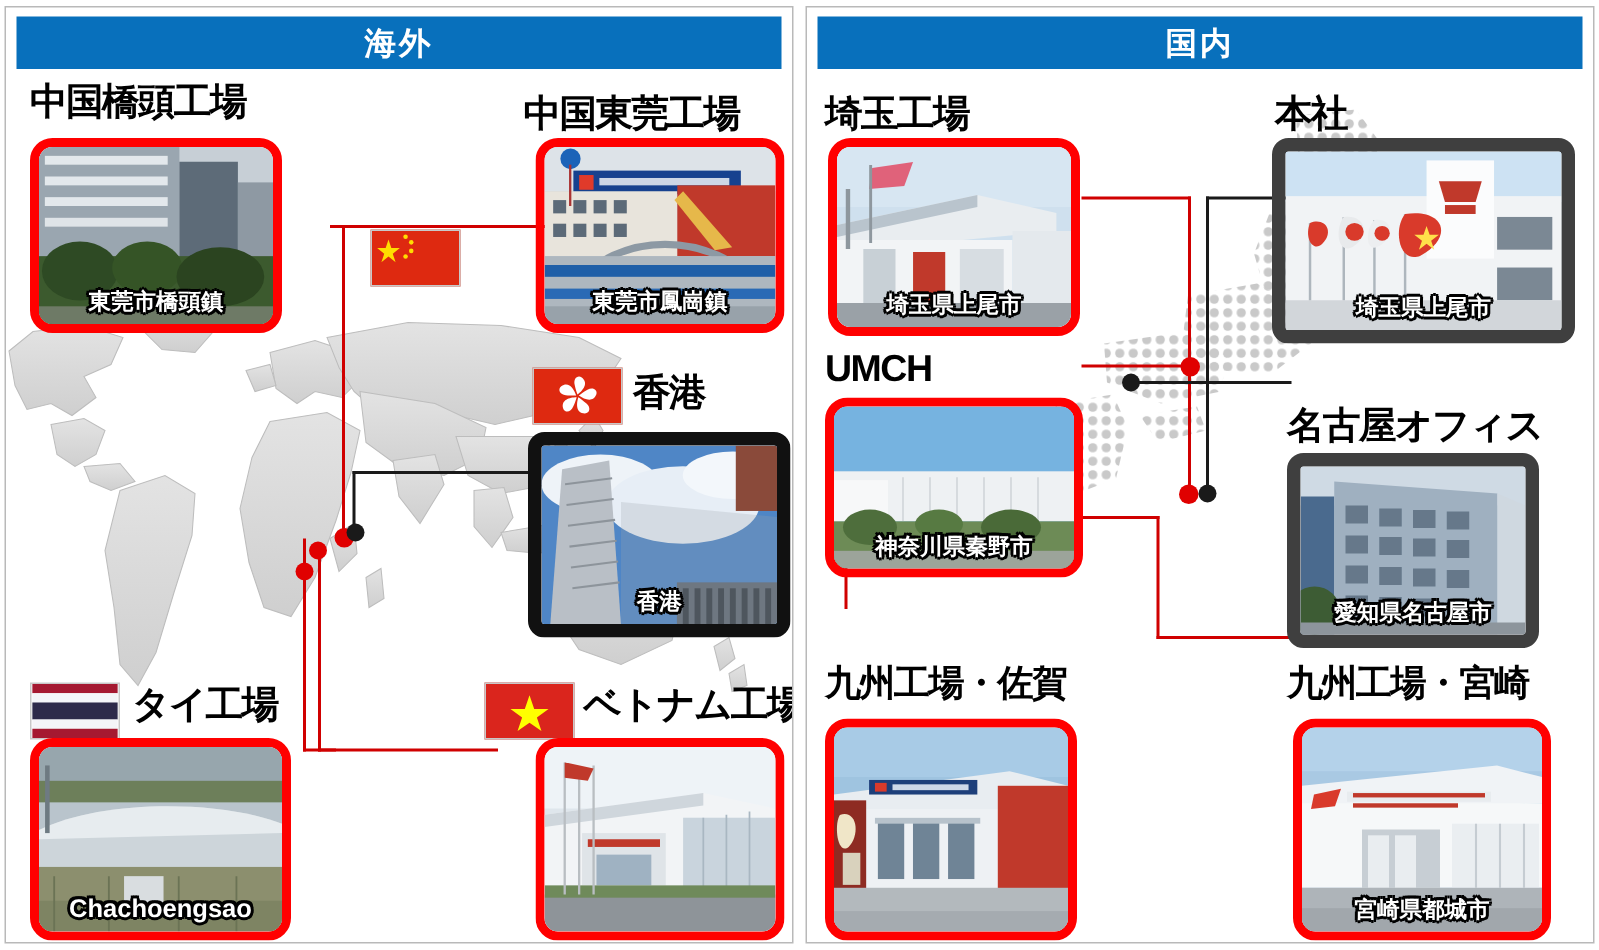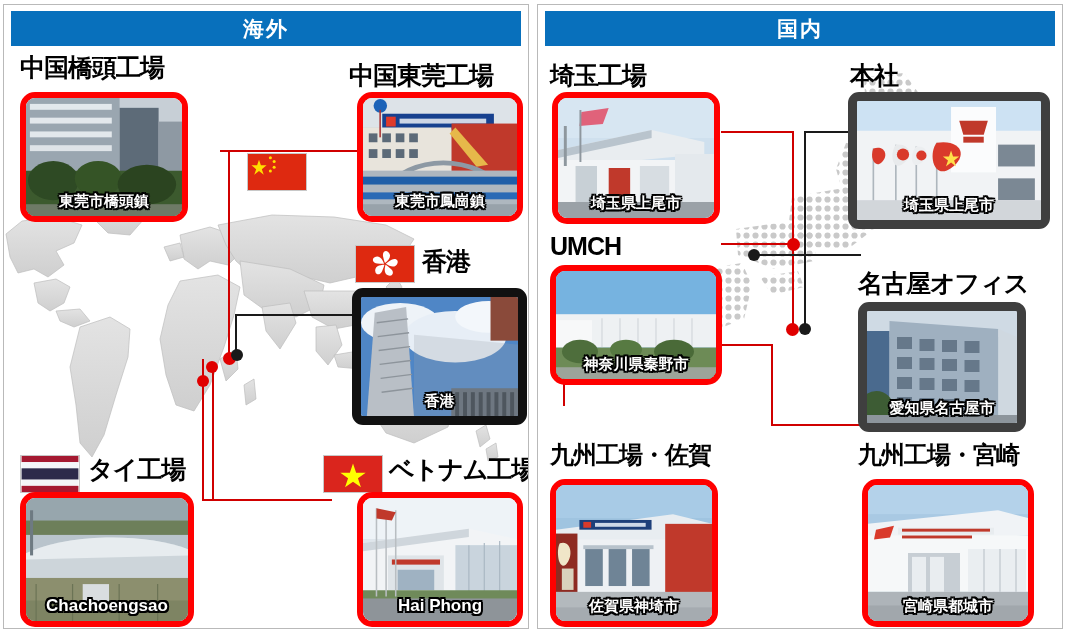--- a/index.html
+++ b/index.html
@@ -316,21 +316,20 @@
               <rect x="0" y="96" width="160" height="24" fill="#8e9499"></rect>
               <rect x="0" y="90" width="160" height="8" fill="#6f8a5a"></rect>
               <g stroke="#b9bec2" stroke-width="1.6">
                 <line x1="14" y1="10" x2="14" y2="96"></line>
                   <line x1="24" y1="14" x2="24" y2="96"></line>
                 <line x1="34" y1="12" x2="34" y2="96"></line>
               </g>
               <path d="M14,10 L34,14 L30,22 L14,20 Z" fill="#c0392b"></path>
             </svg>
           </div>
-          <div class="cap lat">Hai  Phong</div>
         </div>
       </div>
 
     </div>
   </div>
 
   <div class="panel" id="panel-domestic">
     <div class="panel-header">国内</div>
 
     <div class="stage">
@@ -518,21 +517,20 @@
               <g fill="#6f8496">
                 <rect x="30" y="64" width="18" height="40"></rect>
                   <rect x="54" y="64" width="18" height="40"></rect>
                 <rect x="78" y="64" width="18" height="40"></rect>
               </g>
               <rect x="28" y="62" width="72" height="4" fill="#b7c2cb"></rect>
               <rect x="0" y="110" width="160" height="30" fill="#b3b9bd"></rect>
               <rect x="0" y="126" width="160" height="14" fill="#a5abb0"></rect>
             </svg>
           </div>
-          <div class="cap">佐賀県神埼市</div>
         </div>
       </div>
 
       <div class="title small" style="left:320px;top:390px;">九州工場・宮崎</div>
       <div class="card red" style="left:324px;top:430px;width:172px;height:148px;">
         <div class="frame">
           <div class="photo">
             <svg viewBox="0 0 160 140" preserveAspectRatio="none" style="width:100%;height:100%;display:block">
               <rect width="160" height="140" fill="#a9c9e3"></rect>
               <rect x="0" y="0" width="160" height="30" fill="#b4d2ea"></rect>

